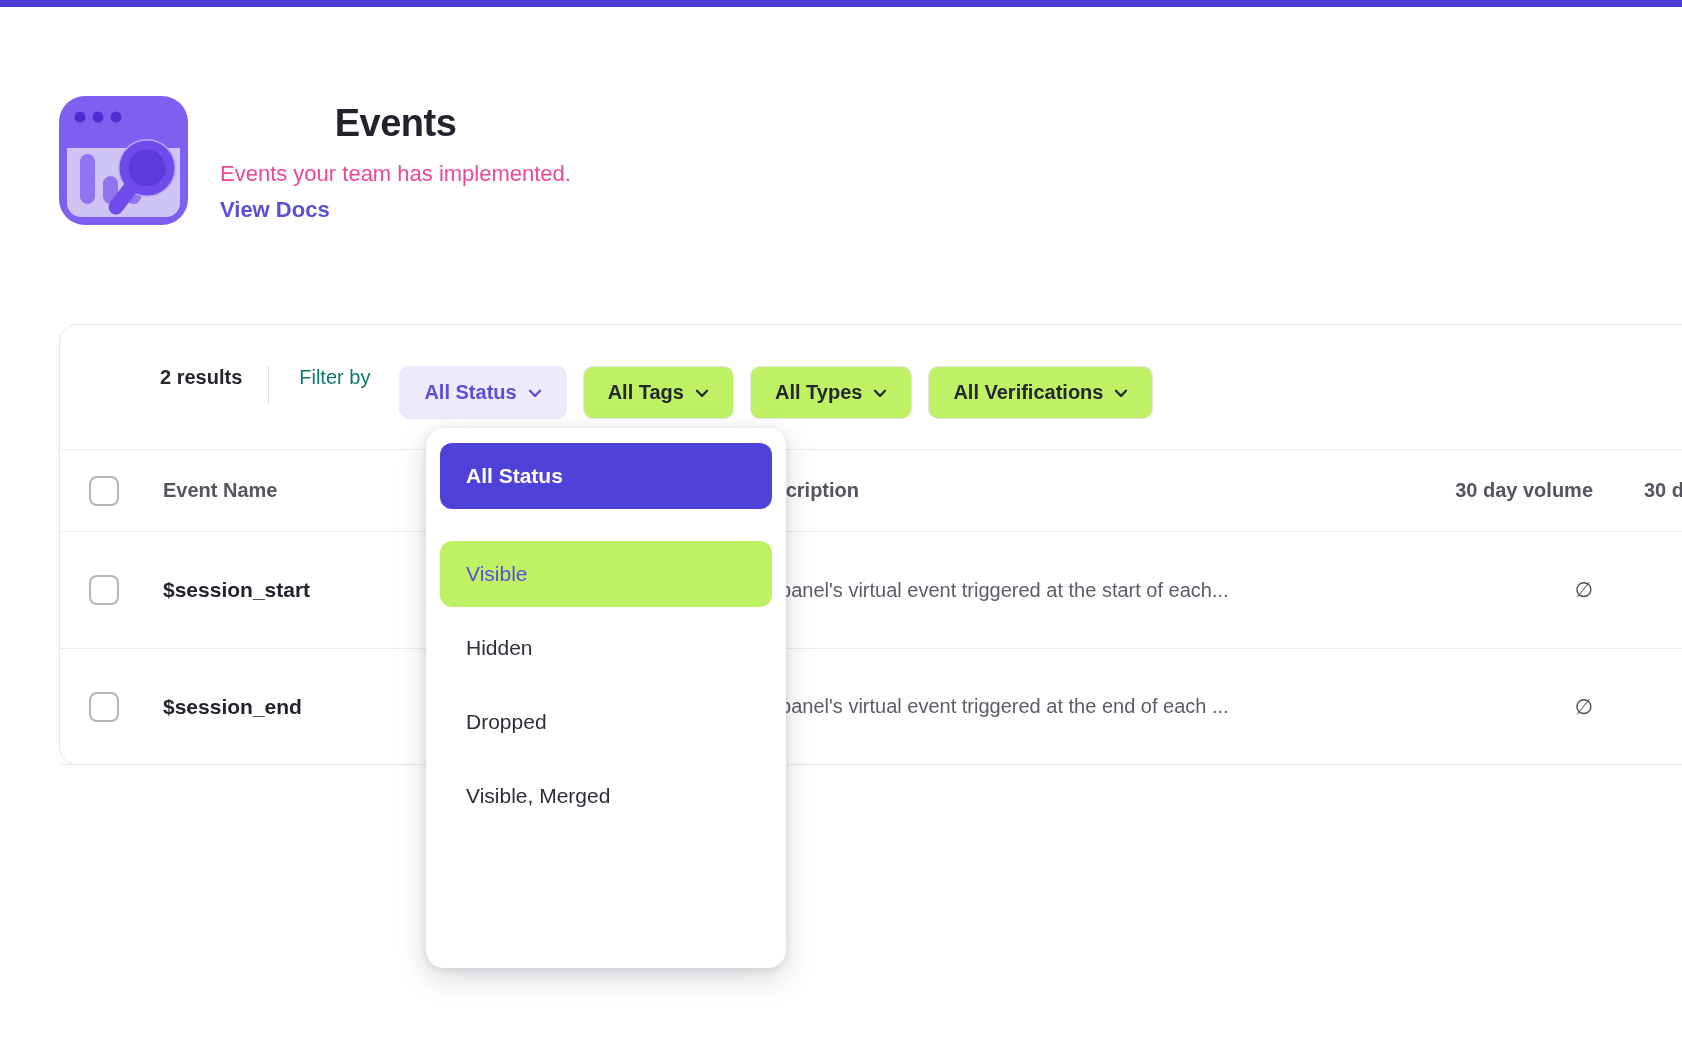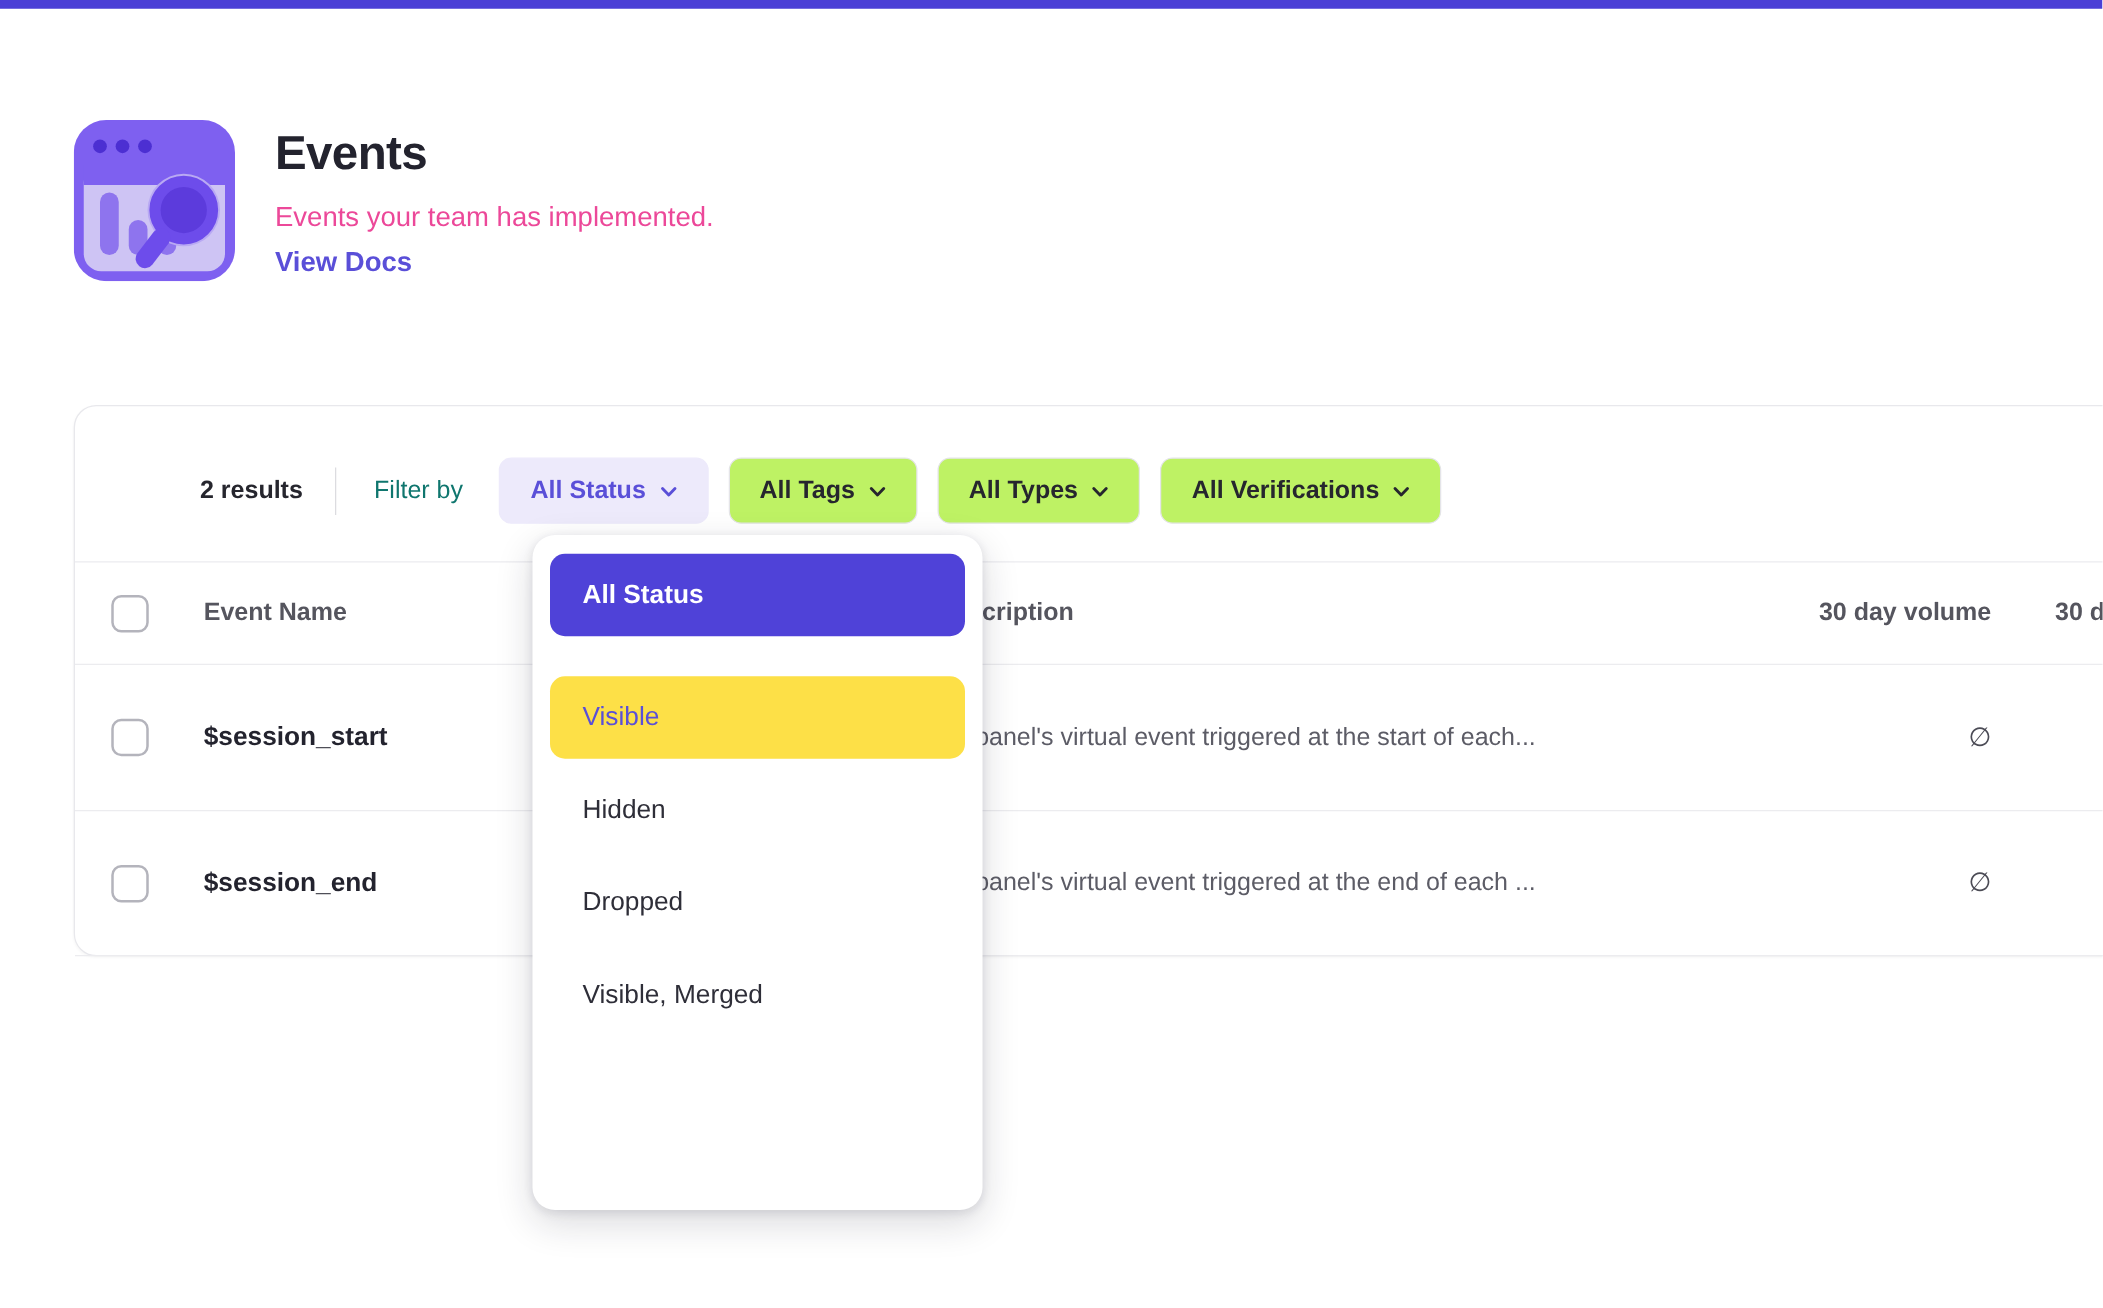--- a/index.html
+++ b/index.html
@@ -7,33 +7,33 @@
   body {
     position:relative; overflow:hidden; background:#ffffff;
     font-family:"Liberation Sans", sans-serif; color:#24242e;
   }
   .topbar { position:absolute; top:0; left:0; width:1682px; height:7px; background:#4b3fd6; }
 
   
   .page-header { position:absolute; top:96px; left:59px; display:flex; }
   .app-icon { width:129px; height:129px; flex:0 0 auto; }
   .header-text { margin-left:32px; padding-top:6px; }
-  .page-title { font-size:38px; font-weight:bold; color:#23232e; letter-spacing:-0.5px; }
+  .page-title { font-size:38px; font-weight:bold; color:#23232e; letter-spacing:-0.5px;text-align:center; }
   .page-subtitle { margin-top:16px; font-size:22px; color:#ec4899; }
   .docs-link { display:inline-block; margin-top:10px; font-size:22px; font-weight:bold; color:#5a4fd8; text-decoration:none; cursor:pointer; }
 
   
   .card {
     position:absolute; left:59px; top:324px; width:1643px; height:441px;
     background:#fff; border:1px solid #e8e8ec; border-radius:18px;
     box-shadow:0 1px 2px rgba(0,0,0,0.03);
   }
 
   
-  .toolbar { position:absolute; left:100px; top:41px; height:53px; display:flex; align-items:center; }
+  .toolbar { position:absolute; left:100px; top:41px; height:53px; display:flex; align-items:flex-start; }
   .results-count { font-size:20px; font-weight:bold; color:#26262e; }
   .v-divider { width:1px; height:38px; background:#dcdce0; margin:0 30px 0 26px; }
   .filter-by { font-size:20px; color:#0f766e; margin-right:29px; }
   .filter-btn {
     display:flex; align-items:center; height:53px; padding:0 24px; margin-right:16px;
     background:#bef264; border:1px solid #e4e4e8; border-radius:10px;
     font-family:inherit; font-size:20px; font-weight:bold; color:#26262e; cursor:pointer;
   }
   .filter-btn .chev { margin-left:11px; margin-top:2px; }
   .filter-btn.active { background:#edeafb; border-color:#edeafb; color:#5a4fd8; }
@@ -60,21 +60,21 @@
     position:absolute; left:426px; top:428px; width:360px; height:540px; z-index:10;
     background:#fff; border-radius:18px; padding-top:15px;
     box-shadow:0 10px 30px rgba(23,23,45,0.16), 0 2px 8px rgba(23,23,45,0.10);
   }
   .dd-item {
     height:66px; margin:0 14px 8px 14px; border-radius:12px;
     display:flex; align-items:center; padding-left:26px;
     font-size:21px; color:#2e2e38; cursor:pointer;
   }
   .dd-item.selected { background:#4f42d8; color:#ffffff; font-weight:bold; }
-  .dd-item.highlighted { background:#fde047; color:#5a4fd8;margin-top:32px; }
+  .dd-item.highlighted { background:#bef264; color:#5a4fd8;margin-top:32px; }
 </style>
 </head>
 <body>
 
 <div class="topbar"></div>
 
 <div class="page-header">
   <svg class="app-icon" viewBox="0 0 129 129">
     <rect x="0" y="0" width="129" height="129" rx="26" fill="#7e60f0"></rect>
     <rect x="8" y="36" width="113" height="85" rx="14" fill="#cec4f4"></rect>

